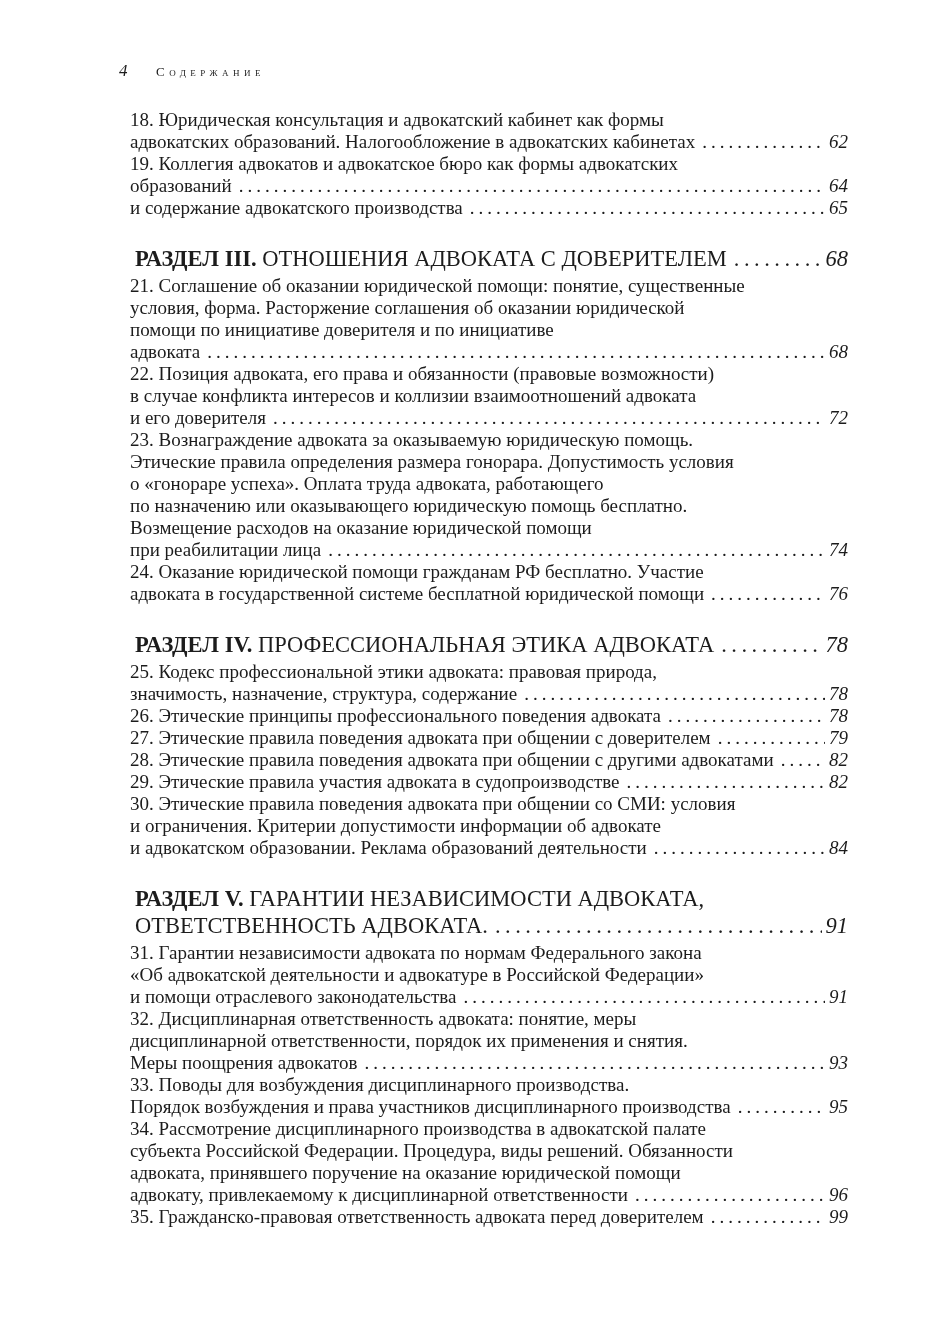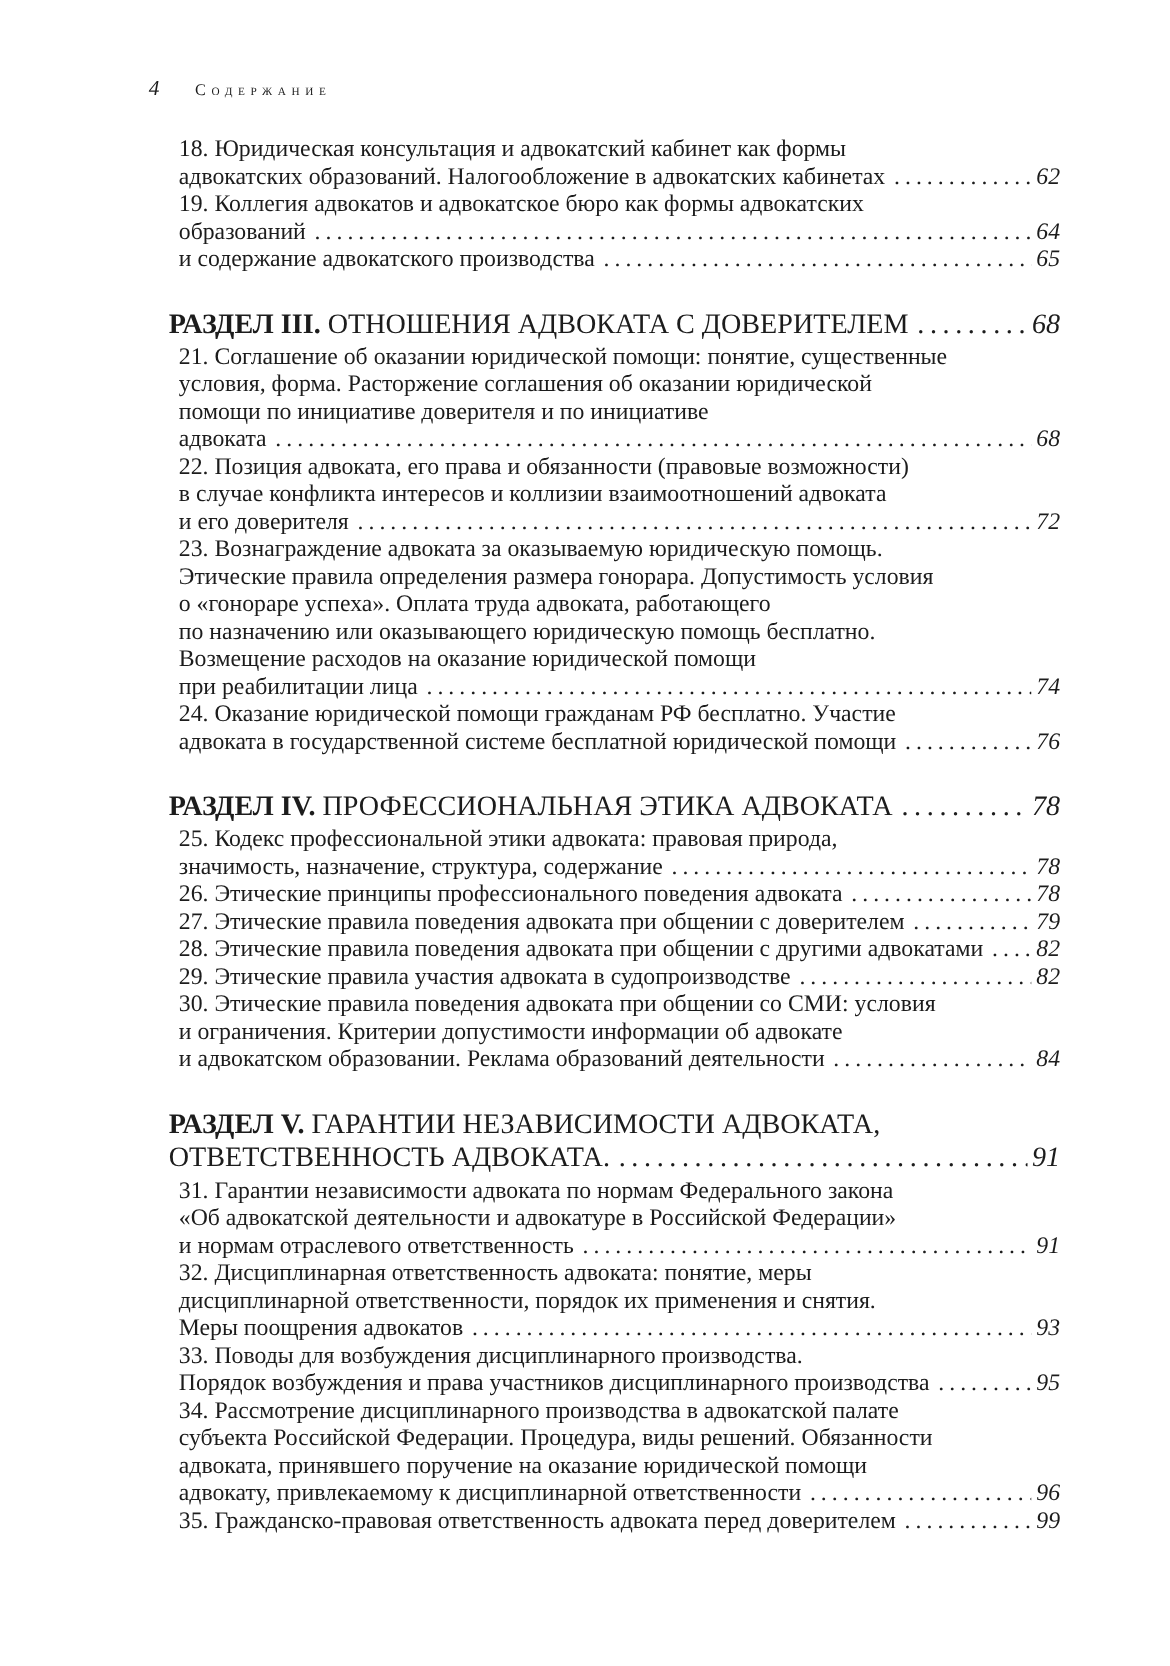--- a/index.html
+++ b/index.html
@@ -40,21 +40,21 @@
   .section {
     margin-top: 26px;
     margin-bottom: 3px;
     font-size: 22.5px;
     line-height: 27px;
     margin-left: 16px;
   }
   .section .b { font-weight: bold; }
   
   .entries {
-    margin-left: 24px;
+    margin-left: 11px;
     font-size: 19px;
     line-height: 22px;
   }
   .row {
     display: flex;
     align-items: baseline;
     white-space: nowrap;
   }
   .t { flex: none; }
   .dots {
@@ -254,21 +254,21 @@
         </div>
         <div class="entries">
           <div class="entry">
             <div class="row">
               <span class="t">31. Гарантии независимости адвоката по нормам Федерального закона</span>
             </div>
             <div class="row">
               <span class="t">«Об адвокатской деятельности и адвокатуре в Российской Федерации»</span>
             </div>
             <div class="row">
-              <span class="t">и нормам отраслевого ответственность</span>
+              <span class="t">и помощи отраслевого законодательства</span>
               <span class="dots"></span>
               <span class="pagenum">91</span>
             </div>
           </div>
           <div class="entry">
             <div class="row">
               <span class="t">32. Дисциплинарная ответственность адвоката: понятие, меры</span>
             </div>
             <div class="row">
               <span class="t">дисциплинарной ответственности, порядок их применения и снятия.</span>

